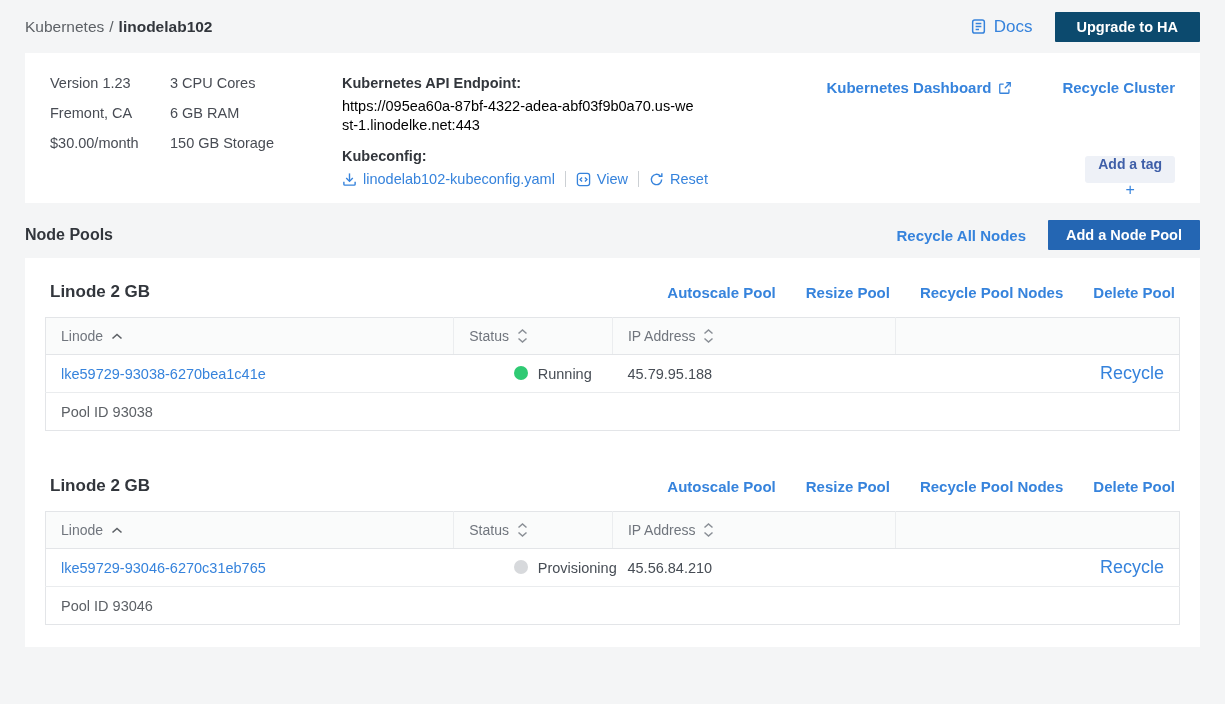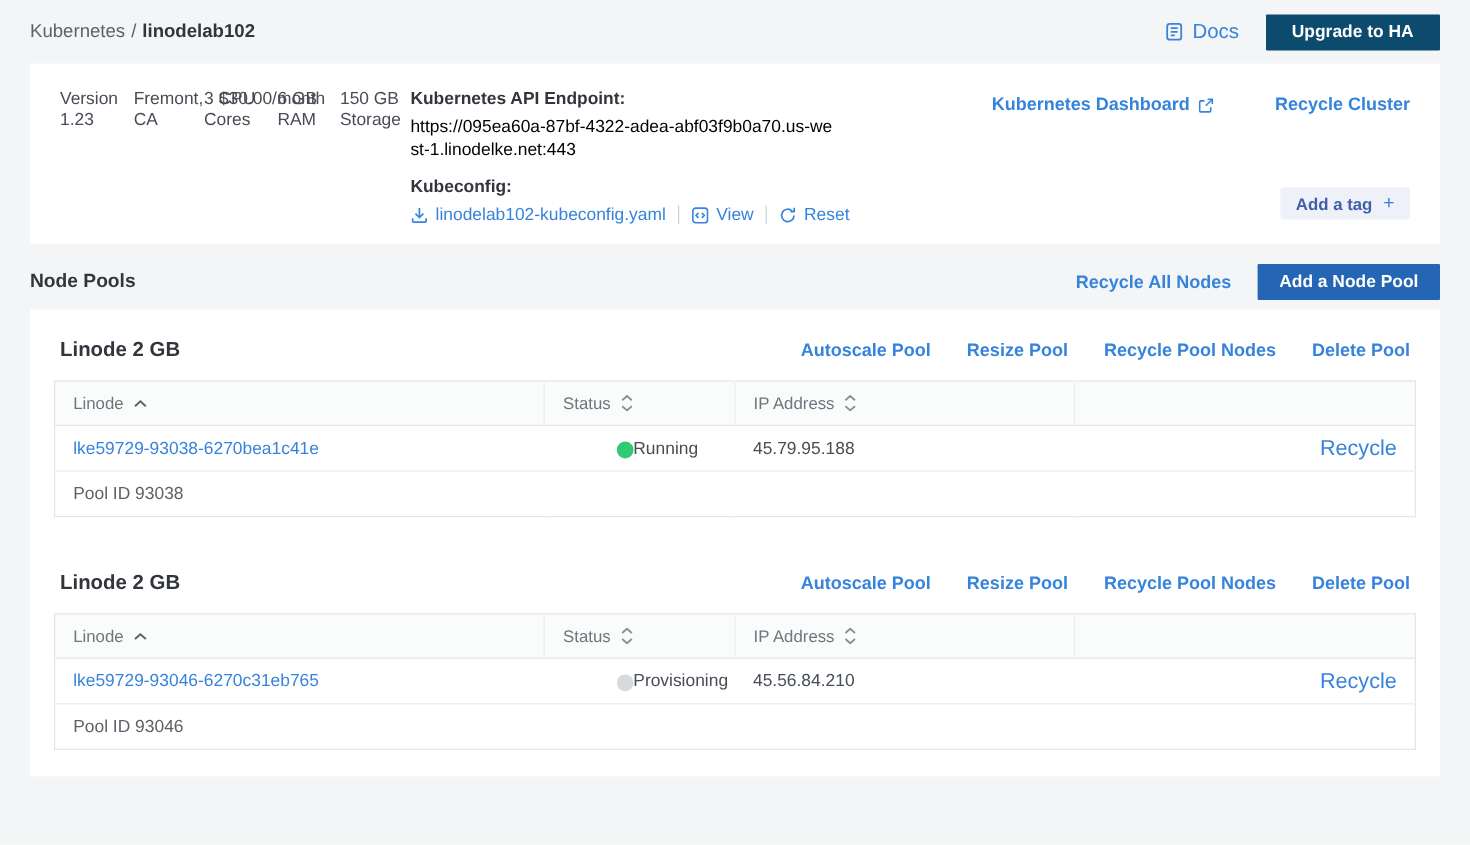--- a/index.html
+++ b/index.html
@@ -20,34 +20,34 @@
   .topbar-right { display:flex; align-items:center; gap:22px; }
   .docs-link { display:flex; align-items:center; gap:7px; color:#3683dc; font-size:17px; cursor:pointer; }
   .btn { border:none; cursor:pointer; font-family:inherit; font-weight:bold; font-size:14.5px;
          color:#fff; border-radius:1px; }
   .btn-primary { background:#0c4a6e; height:30px; padding:0 22px; }
   .btn-dark { background:#2466b3; height:30px; padding:0 18px; }
 
   
   .card { background:#fff; }
   .summary { display:flex; padding:22px 25px 20px; height:150px; }
-  .spec-col { display:flex; gap:13px; font-size:14.5px; color:#484c54; line-height:17px; }
+  .spec-col { display:flex; flex-direction:column; gap:13px; font-size:14.5px; color:#484c54; line-height:17px; }
   .spec-col.c1 { width:120px; }
   .spec-col.c2 { width:172px; }
   .api-block { width:370px; font-size:14.5px; }
   .blk-label { font-weight:bold; color:#32363c; margin-bottom:6px; }
   .endpoint-url { color:#000000; line-height:19px; max-width:352px; word-break:break-all; margin-bottom:13px; }
   .kubeconfig-row { display:flex; align-items:center; margin-top:7px; color:#3683dc; font-size:14.5px; }
   .kc-item { display:flex; align-items:center; gap:6px; cursor:pointer; color:#3683dc;text-align:center; }
   .kc-div { width:1px; height:16px; background:#ccd0d4; margin:0 10px; }
   .summary-right { margin-left:auto; display:flex; flex-direction:column; justify-content:space-between; align-items:flex-end; }
   .dash-row { display:flex; align-items:center; gap:50px; margin-top:4px; }
   .blue-link { color:#3683dc; font-weight:bold; font-size:15px; cursor:pointer; text-decoration:none; display:flex; align-items:center; gap:7px; }
   .add-tag { display:flex; align-items:center; gap:9px; background:#eef1f7; border:none; border-radius:3px;
-             height:27px; padding:0 13px; font-family:inherit; font-size:14px; cursor:pointer; }
+             height:27px; padding:0 13px; font-family:inherit; font-size:14px; cursor:pointer;flex-direction:column; }
   .add-tag .tag-label { color:#3f5fa8; font-weight:bold; }
   .add-tag .tag-plus { color:#3683dc; font-size:16px; font-weight:normal; }
 
   
   .pools-bar { margin-top:17px; margin-bottom:8px; display:flex; align-items:center; justify-content:space-between; height:30px; }
   .section-title { font-size:16px; font-weight:bold; color:#32363c; }
   .pools-bar-right { display:flex; align-items:center; gap:22px; }
 
   
   .pools-card { padding:24px 20px 22px; }
@@ -57,21 +57,21 @@
   .pool-actions { display:flex; gap:30px; }
   table { width:100%; border-collapse:collapse; border:1px solid #e3e5e8; background:#fff; table-layout:fixed; }
   col.c-linode { width:36%; } col.c-status { width:14%; } col.c-ip { width:25%; } col.c-act { width:25%; }
   th { background:#fafbfb; font-weight:normal; text-align:left; font-size:14px; color:#70757d;
        padding:0 15px; height:37px; border-bottom:1px solid #e3e5e8; }
   th:not(:first-child) { border-left:1px solid #ebedef; }
   th .th-inner { display:flex; align-items:center; gap:8px; cursor:pointer; }
   td { padding:0 15px; height:38px; font-size:14.5px; color:#474d55; border-bottom:1px solid #eaecee; }
   tr.node-row td { background:#fff; }
   .node-link { color:#3683dc; cursor:pointer; text-decoration:none; }
-  .status-cell { display:flex; align-items:flex-end; gap:0;padding-left:45px; }
+  .status-cell { display:flex; align-items:flex-start; gap:10px;padding-left:45px; }
   .dot { width:14px; height:14px; border-radius:50%; flex:none; }
   .dot.running { background:#2fca73; }
   .dot.provisioning { background:#d7d9dc; }
   td.recycle-cell { text-align:right; }
   .recycle-link { color:#3683dc; font-size:18px; cursor:pointer; }
   tr.pool-footer td { border-bottom:none; color:#5d6166; }
 
   .icon { display:inline-flex; flex:none; }
   svg { display:block; }
 </style>

